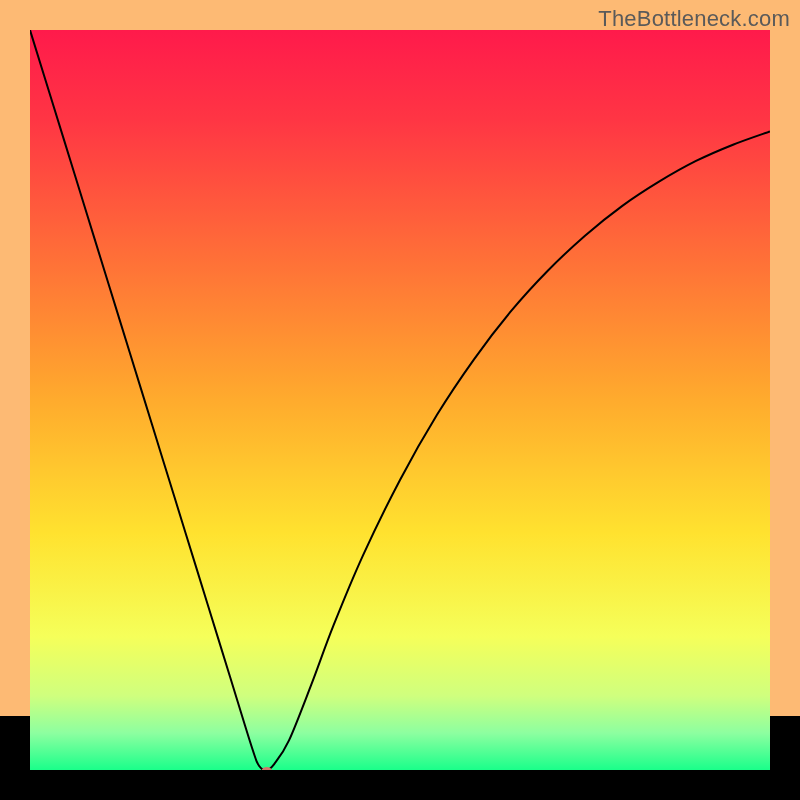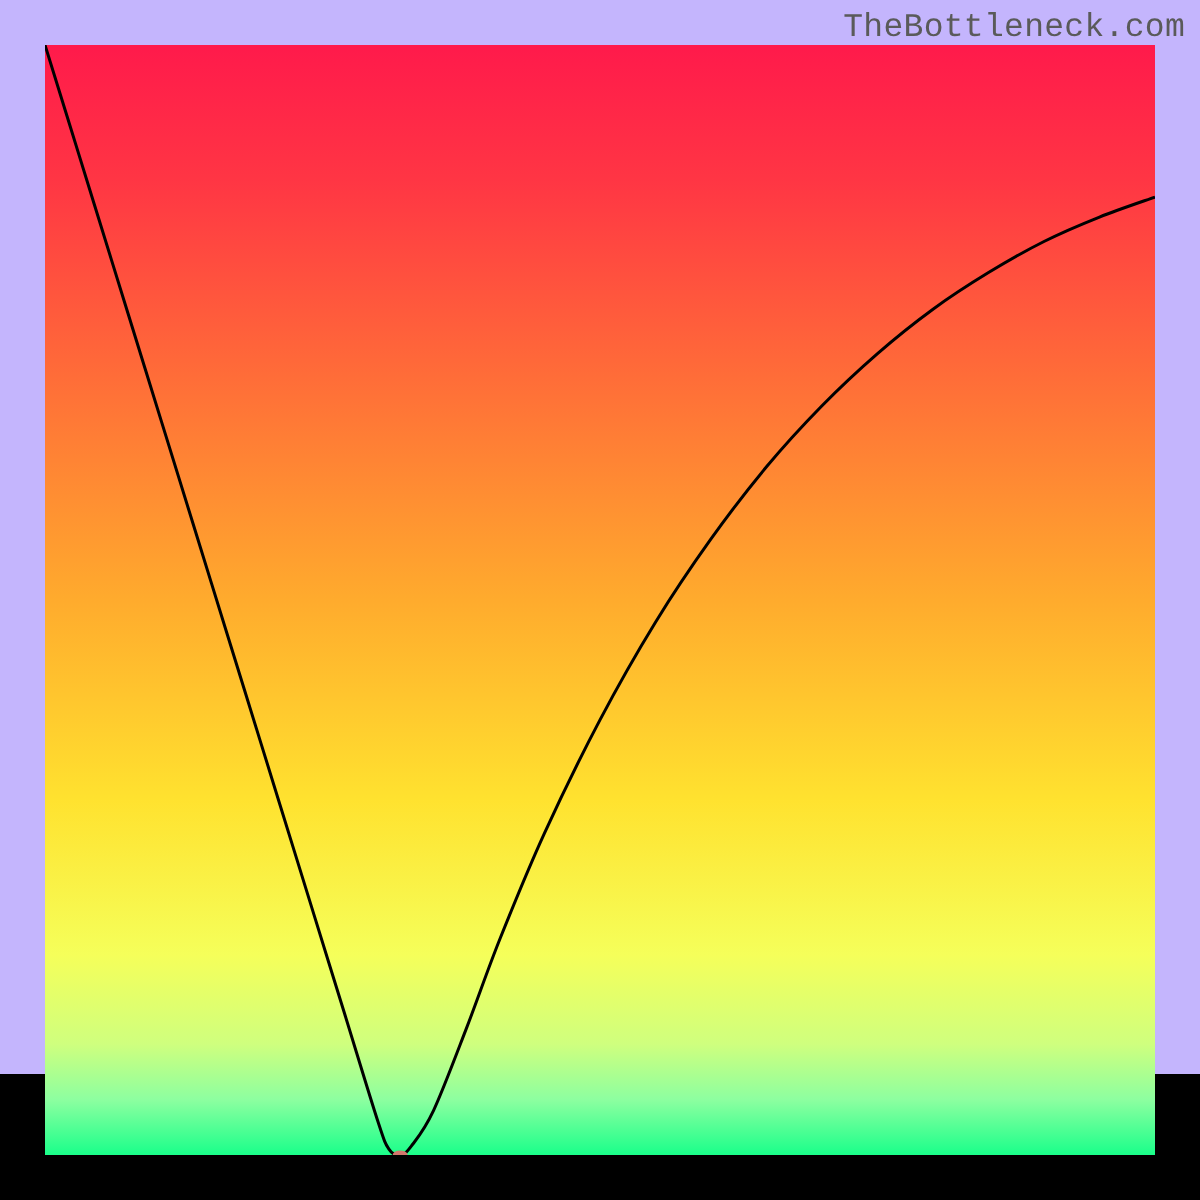--- a/index.html
+++ b/index.html
@@ -8,22 +8,21 @@
     width: 800px;
     height: 800px;
     overflow: hidden;
     background: #000;
     font-family: Arial, Helvetica, sans-serif;
   }
   .frame {
     position: relative;
     width: 800px;
     height: 716px;
-    background: #c4b5fd;
-    font-family: Liberation Mono, monospace;
+    background: #fdba74;
   }
   .plot {
     position: absolute;
     left: 30px;
     top: 30px;
     width: 740px;
     height: 740px;
     
   }
   .watermark {

